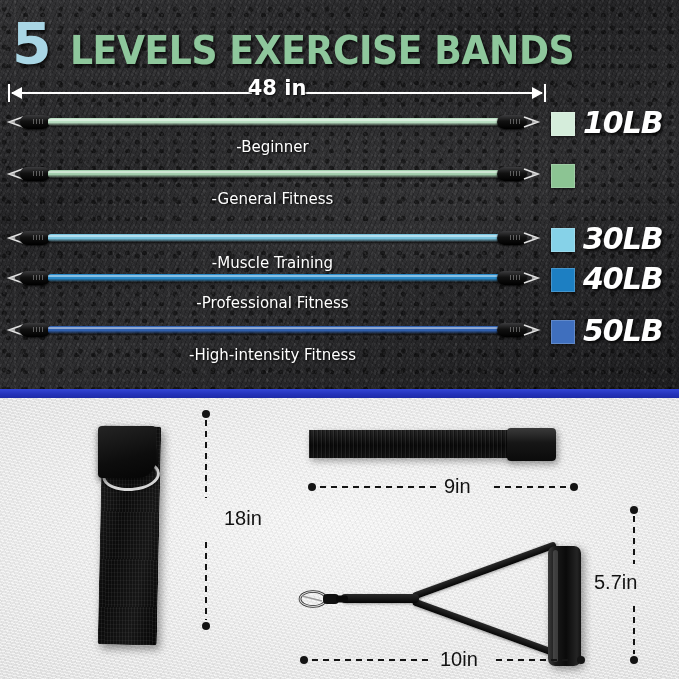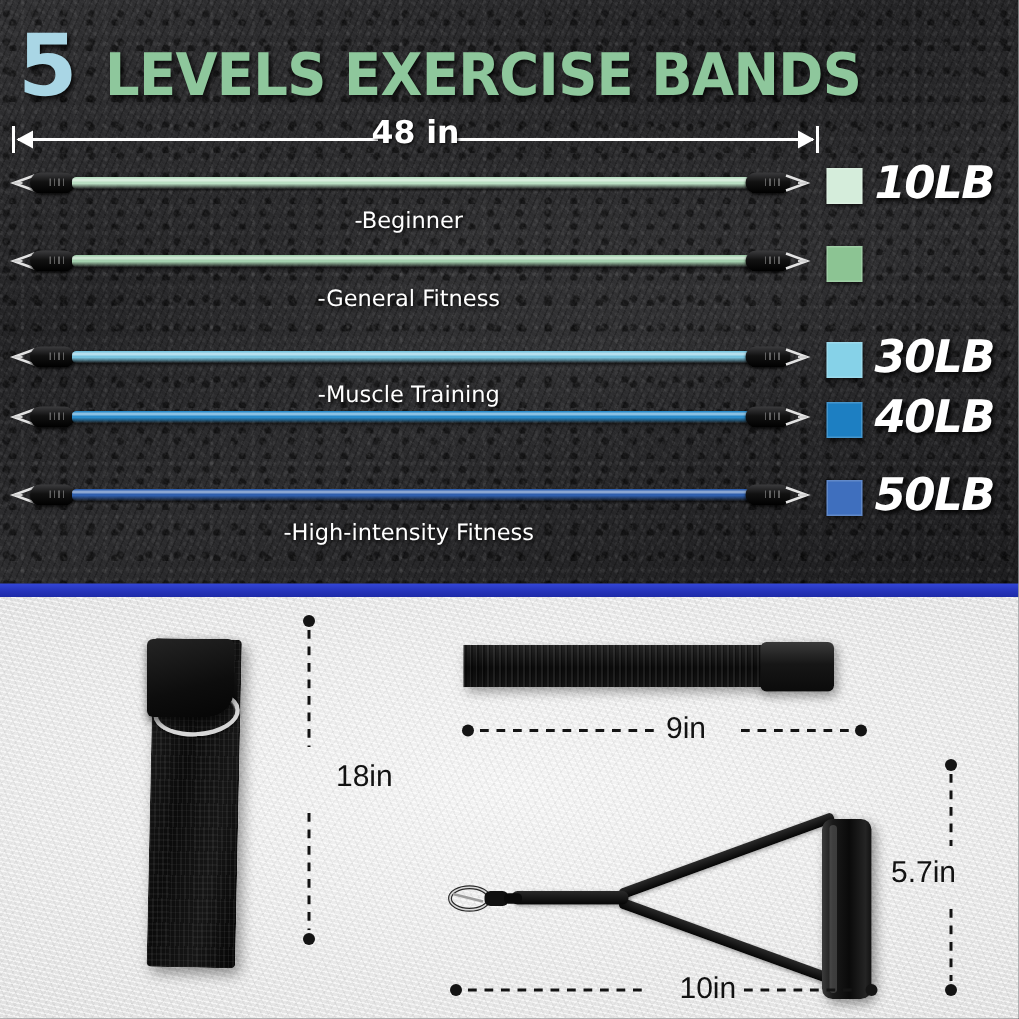--- a/index.html
+++ b/index.html
@@ -539,20 +539,21 @@
               <svg width="19" height="12" viewBox="0 0 19 12">
                 <g transform="translate(19,0) scale(-1,1)">
                   <path d="M17 1 L3 6 L17 11" fill="none" stroke="#e3e3e3" stroke-width="1.6"></path>
                   <path d="M3 6 L9 6" stroke="#cfcfcf" stroke-width="1.4"></path>
                 </g>
               </svg>
             </div>
           </div>
           <div class="swatch" style="background:#1d7fc2;"></div>
           <div class="lb">40LB</div>
+          <div class="band-caption" style="top:36px;">-Professional  Fitness</div>
         </div>
         <div class="band-row" style="top: 312px;">
           <div class="band-assembly">
             <div class="clip left">
               <svg width="19" height="12" viewBox="0 0 19 12">
                 <g transform="">
                   <path d="M17 1 L3 6 L17 11" fill="none" stroke="#e3e3e3" stroke-width="1.6"></path>
                   <path d="M3 6 L9 6" stroke="#cfcfcf" stroke-width="1.4"></path>
                 </g>
               </svg>
@@ -625,21 +626,21 @@
           <rect x="25" y="6" width="16" height="10" rx="4" fill="#101010"></rect>
           <rect x="38" y="7.5" width="12" height="7" rx="3" fill="#0a0a0a"></rect>
         </svg>
       </div>
       <div class="grip"></div>
     </div>
 
     <div class="dimh" style="left:300px; top:258px; width:285px; height:8px;">
       <div class="dot" style="left:0;"></div>
       <div class="dash" style="left:12px; width:120px;"></div>
-      <div class="txt" style="left:140px; top:-7px;margin-left:13px;">10in</div>
+      <div class="txt" style="left:140px; top:-7px;">10in</div>
       <div class="dash" style="left:196px; width:76px;"></div>
       <div class="dot" style="left:277px;"></div>
     </div>
 
     <div class="dimv" style="left:630px; top:108px; width:8px; height:158px;">
       <div class="dot" style="top:0;"></div>
       <div class="dash" style="top:10px; height:48px;"></div>
       <div class="txt" style="left:-36px; top:66px;">5.7in</div>
       <div class="dash" style="top:100px; height:48px;"></div>
       <div class="dot" style="top:150px;"></div>

